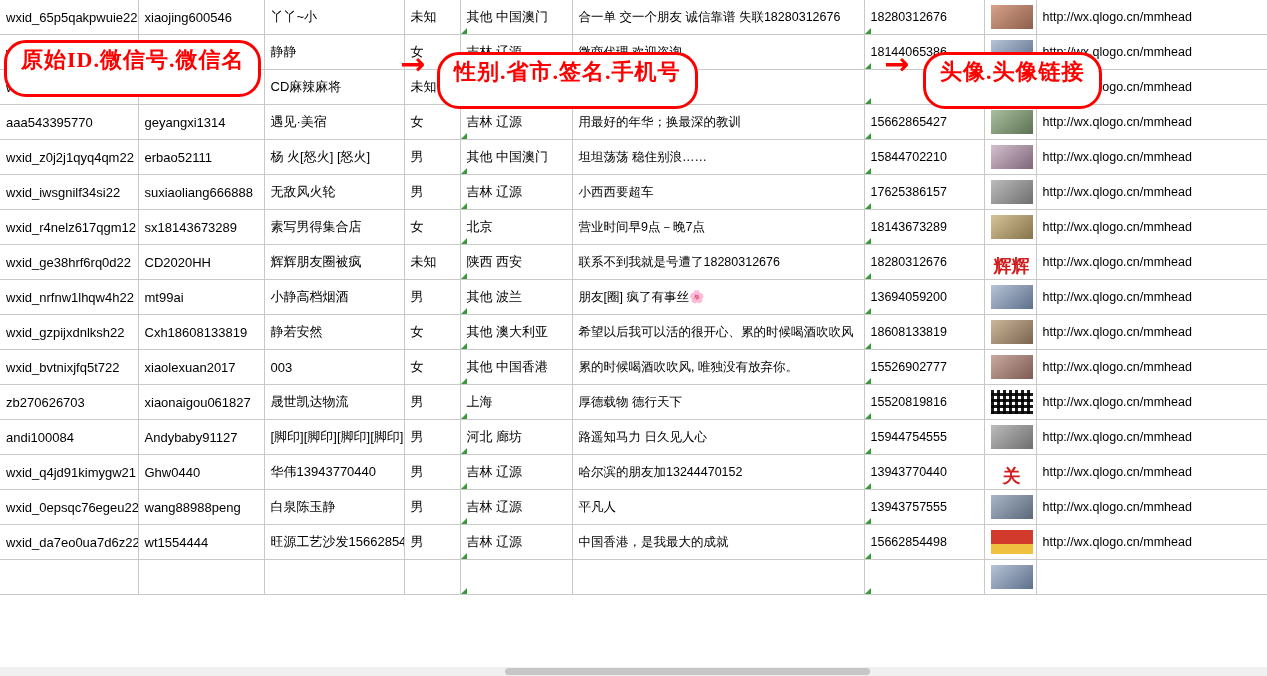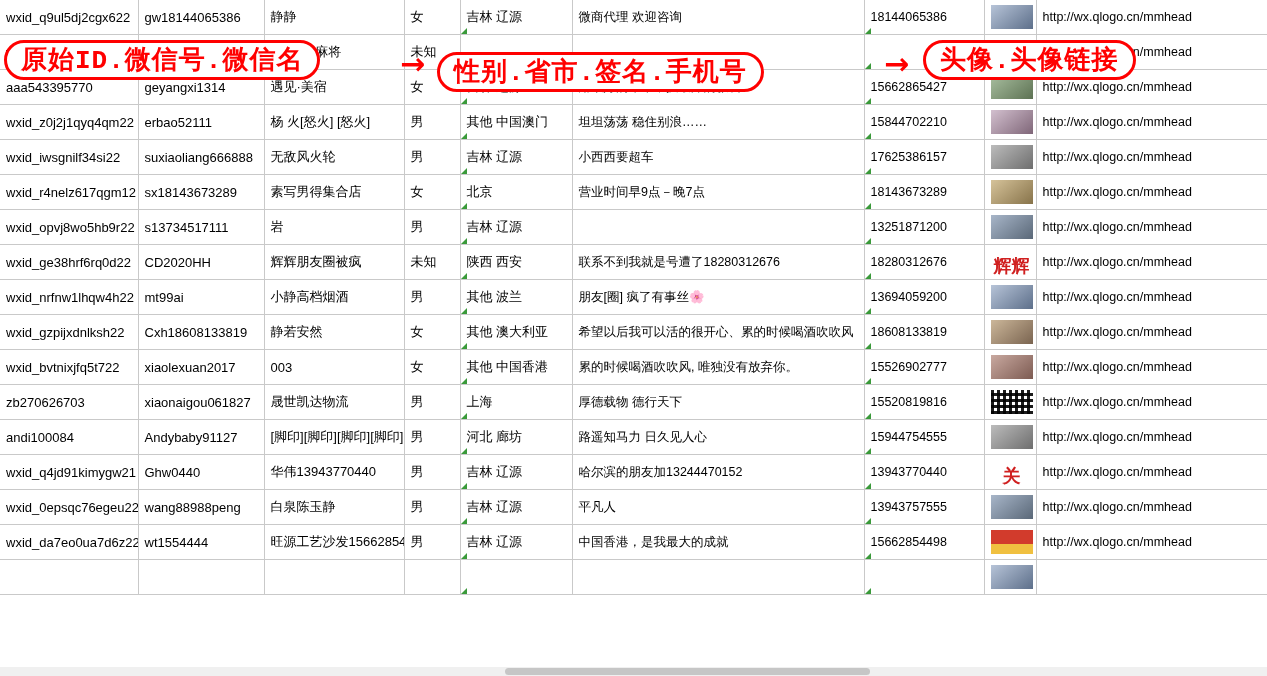--- a/index.html
+++ b/index.html
@@ -69,33 +69,33 @@
     font-size: 12.5px;
   }
   td.col-sign {
     font-size: 12.5px;
   }
   
   .banner {
     position: absolute;
     color: #ff0000;
     font-weight: bold;
-    font-size: 26px;
+    font-size: 22px;
     letter-spacing: 1px;
     background: #ffffff;
     border: 3px solid #ff0000;
     border-radius: 22px;
-    padding: 4px 14px 0 14px;
+    padding: 4px 14px 22px 14px;
     white-space: nowrap;
     line-height: 1.15;
-    font-family: Liberation Mono, monospace;
+    font-family: Liberation Serif, serif;
   }
   #banner1 { left: 4px;  top: 40px; }
   #banner2 { left: 437px; top: 52px; }
-  #banner3 { left: 923px; top: 40px; }
+  #banner3 { left: 923px; top: 52px; }
   .arrow {
     position: absolute;
     color: #ff0000;
     font-size: 30px;
     font-weight: bold;
     top: 46px;
     font-family: "DejaVu Sans", sans-serif;
   }
   #arrow1 { left: 400px; }
   #arrow2 { left: 884px; }
@@ -141,20 +141,33 @@
         <col class="c2">
         <col class="c3">
       <col class="c4">
         <col class="c5">
         <col class="c6">
         <col class="c7">
         <col class="c8">
     </colgroup>
     <tbody id="rows-body">
         <tr>
+          <td class="">wxid_65p5qakpwuie22</td>
+          <td class="">xiaojing600546</td>
+          <td class="">丫丫~小</td>
+          <td class="">未知</td>
+          <td class="greenmark">其他 中国澳门</td>
+          <td class="col-sign">合一单 交一个朋友 诚信靠谱 失联18280312676</td>
+          <td class="col-phone greenmark">18280312676</td>
+          <td class="col-avatar">
+            <div class="avatar" style="background: linear-gradient(140deg, rgb(216, 161, 138) 0%, rgb(140, 95, 74) 100%);"></div>
+          </td>
+          <td class="col-url">http://wx.qlogo.cn/mmhead</td>
+        </tr>
+        <tr>
           <td class="">wxid_q9ul5dj2cgx622</td>
           <td class="">gw18144065386</td>
           <td class="">静静</td>
           <td class="">女</td>
           <td class="greenmark">吉林 辽源</td>
           <td class="col-sign">微商代理 欢迎咨询</td>
           <td class="col-phone greenmark">18144065386</td>
           <td class="col-avatar">
             <div class="avatar" style="background: linear-gradient(140deg, rgb(183, 196, 216) 0%, rgb(93, 111, 138) 100%);"></div>
           </td>
@@ -213,33 +226,20 @@
         <tr>
           <td class="">wxid_r4nelz617qgm12</td>
           <td class="">sx18143673289</td>
           <td class="">素写男得集合店</td>
           <td class="">女</td>
           <td class="greenmark">北京</td>
           <td class="col-sign">营业时间早9点－晚7点</td>
           <td class="col-phone greenmark">18143673289</td>
           <td class="col-avatar">
             <div class="avatar" style="background: linear-gradient(140deg, rgb(214, 195, 154) 0%, rgb(135, 115, 74) 100%);"></div>
-          </td>
-          <td class="col-url">http://wx.qlogo.cn/mmhead</td>
-        </tr>
-        <tr>
-          <td class="">wxid_opvj8wo5hb9r22</td>
-          <td class="">s13734517111</td>
-          <td class="">岩</td>
-          <td class="">男</td>
-          <td class="greenmark">吉林 辽源</td>
-          <td class="col-sign"></td>
-          <td class="col-phone greenmark">13251871200</td>
-          <td class="col-avatar">
-            <div class="avatar" style="background: linear-gradient(140deg, rgb(168, 182, 201) 0%, rgb(90, 104, 120) 100%);"></div>
           </td>
           <td class="col-url">http://wx.qlogo.cn/mmhead</td>
         </tr>
         <tr>
           <td class="">wxid_ge38hrf6rq0d22</td>
           <td class="">CD2020HH</td>
           <td class="">辉辉朋友圈被疯</td>
           <td class="">未知</td>
           <td class="greenmark">陕西 西安</td>
           <td class="col-sign">联系不到我就是号遭了18280312676</td>

